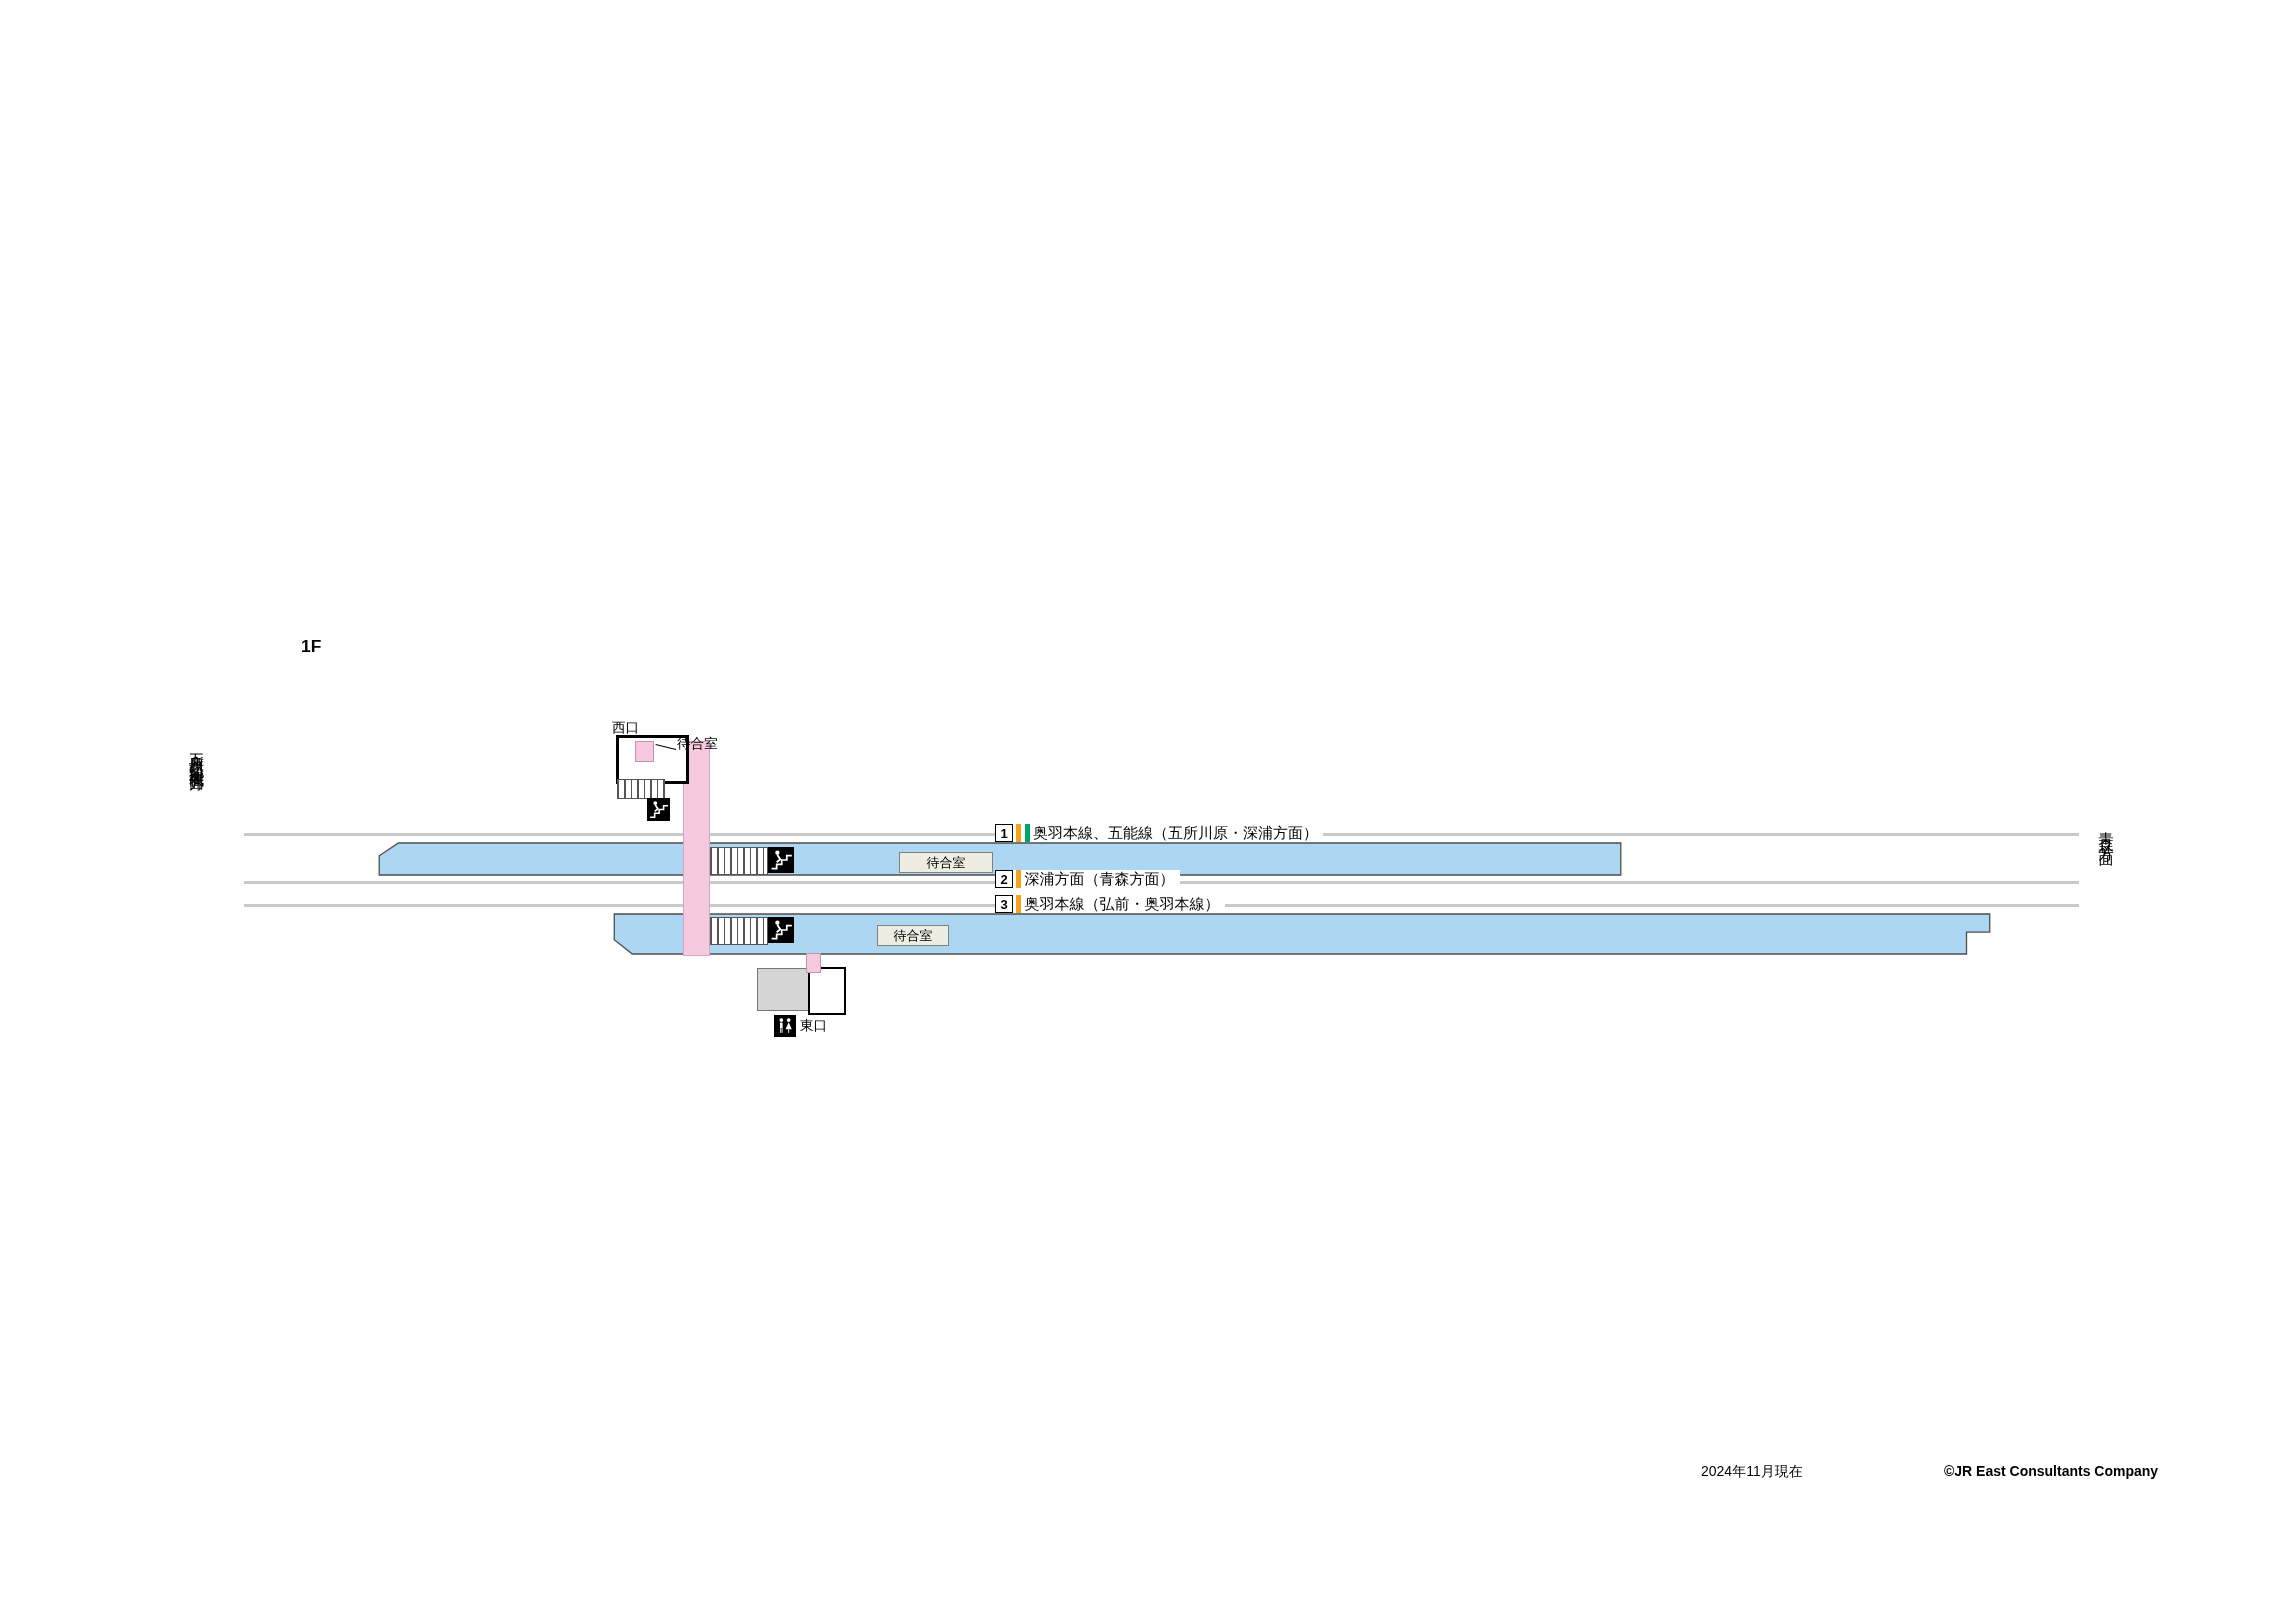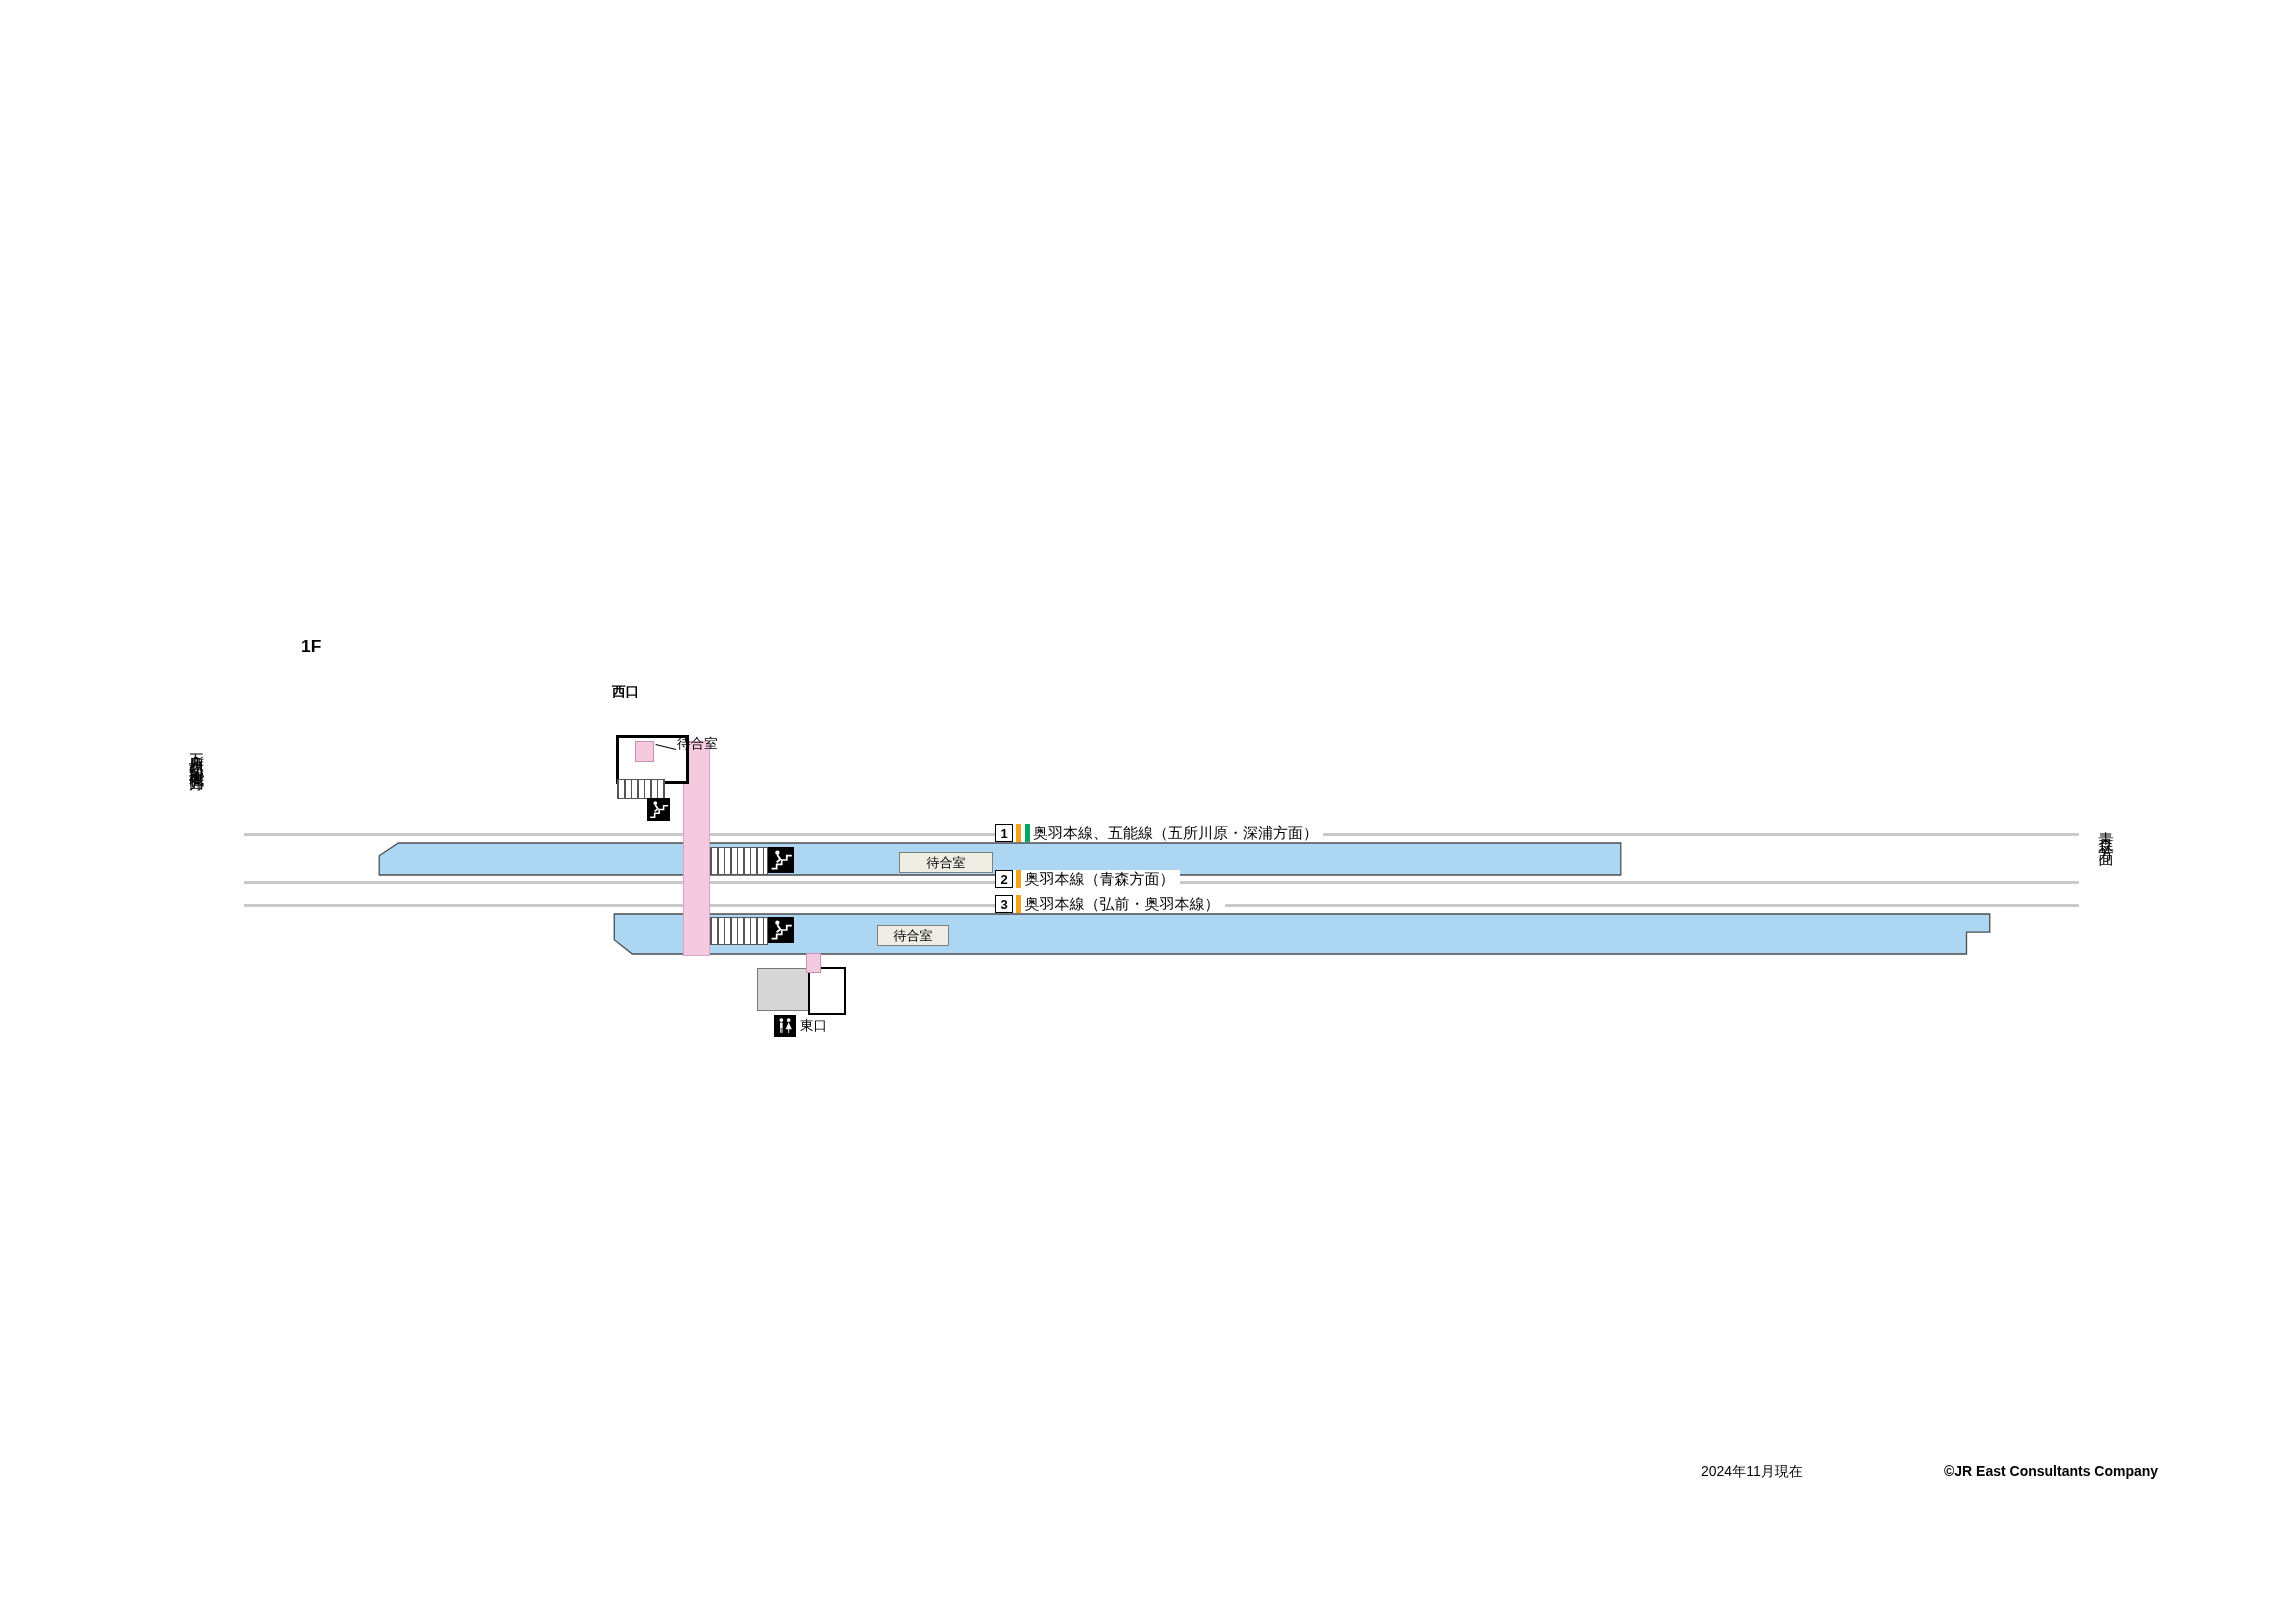--- a/index.html
+++ b/index.html
@@ -70,21 +70,21 @@
   <svg class="abs platform-svg" style="left:374px; top:843px;" width="1252" height="32" viewBox="0 0 1940 50">
     <polygon points="30,0 1940,0 1940,50 0,50 0,20" stroke="#4d4d4d" stroke-width="2" style="fill: rgb(172, 214, 241);"></polygon>
   </svg>
 
   <svg class="abs platform-svg" style="left:614px; top:914px;" width="1376" height="40" viewBox="0 0 2132 62">
     <polygon points="0,0 2132,0 2132,28 2096,28 2096,62 28,62 0,40" stroke="#4d4d4d" stroke-width="2" style="fill: rgb(172, 214, 241);"></polygon>
   </svg>
 
   <div class="abs corridor" style="left: 683px; top: 741px; width: 24.5px; height: 213px; background: rgb(246, 202, 222);"></div>
 
-  <div class="abs small-label" style="left:612px; top:683px;font-weight:bold;">西口</div>
+  <div class="abs small-label" style="left:612px; top:719px;">西口</div>
   <div class="abs building-west" style="left:616px; top:735px; width:67px; height:43px;"></div>
   <div class="abs pink-cell" style="left: 635px; top: 741px; width: 17px; height: 19.4px; background: rgb(246, 202, 222);"></div>
   <div class="abs leader" style="left:655px; top:749px; width:20.7px; height:0;"></div>
   <div class="abs small-label" style="left:677px; top:735px;">待合室</div>
   <div class="abs stairs" style="left:617px; top:779px; width:46px; height:18px;"></div>
   <svg class="abs icon-box" style="left:647px; top:798px;" width="23" height="23" viewBox="0 0 36 36">
     <rect width="36" height="36" fill="#000"></rect>
     <path d="M5 30 h7 v-6 h7 v-6 h7 v-6 h7" stroke="#fff" stroke-width="2.4" fill="none"></path>
     <circle cx="13" cy="8" r="3" fill="#fff"></circle>
     <path d="M13 11 l4 6 l-5 4" stroke="#fff" stroke-width="2.6" fill="none"></path>
@@ -114,21 +114,21 @@
 
   <div class="abs badge-row" style="left:995px; top:824px;">
     <span class="badge-num">1</span>
     <span class="chip" style="background: rgb(247, 161, 26);"></span>
     <span class="chip" style="background: rgb(0, 166, 99);"></span>
     <span class="badge-text">奥羽本線、五能線（五所川原・深浦方面）</span>
   </div>
   <div class="abs badge-row" style="left:995px; top:870px;">
     <span class="badge-num">2</span>
     <span class="chip" style="background: rgb(247, 161, 26);"></span>
-    <span class="badge-text">奥羽本線（青森方面）</span>
+    <span class="badge-text">深浦方面（青森方面）</span>
   </div>
   <div class="abs badge-row" style="left:995px; top:895px;">
     <span class="badge-num">3</span>
     <span class="chip" style="background: rgb(247, 161, 26);"></span>
     <span class="badge-text">奥羽本線（弘前・奥羽本線）</span>
   </div>
 
   <div class="abs pink-cell" style="left: 806px; top: 953px; width: 13px; height: 18px; background: rgb(246, 202, 222);"></div>
   <div class="abs east-gray" style="left:757px; top:968px; width:50px; height:41px;"></div>
   <div class="abs east-hall" style="left:808px; top:967px; width:34px; height:44px;"></div>

